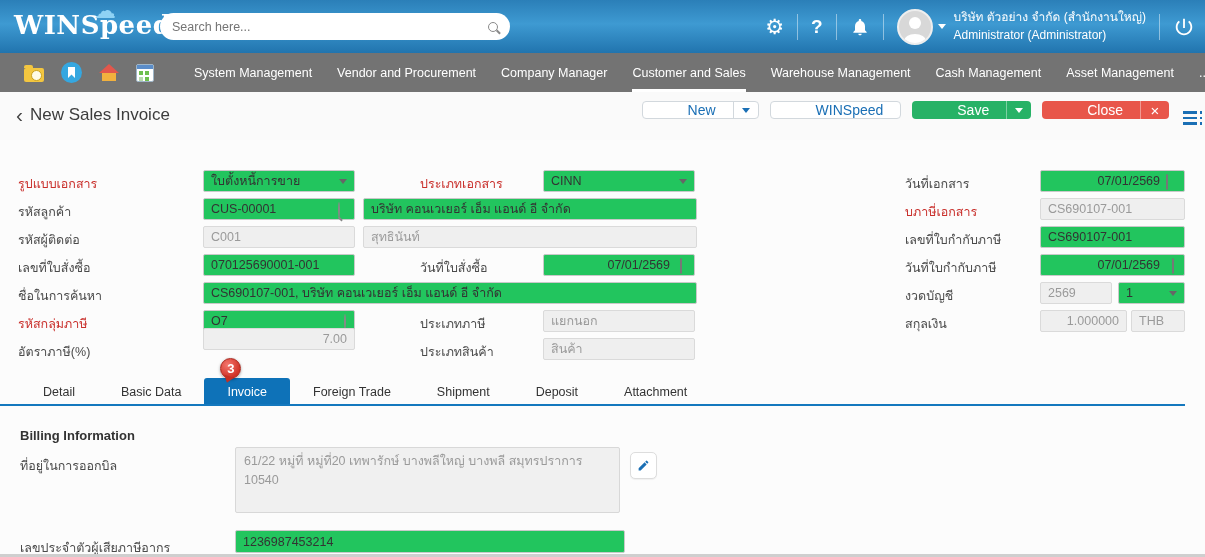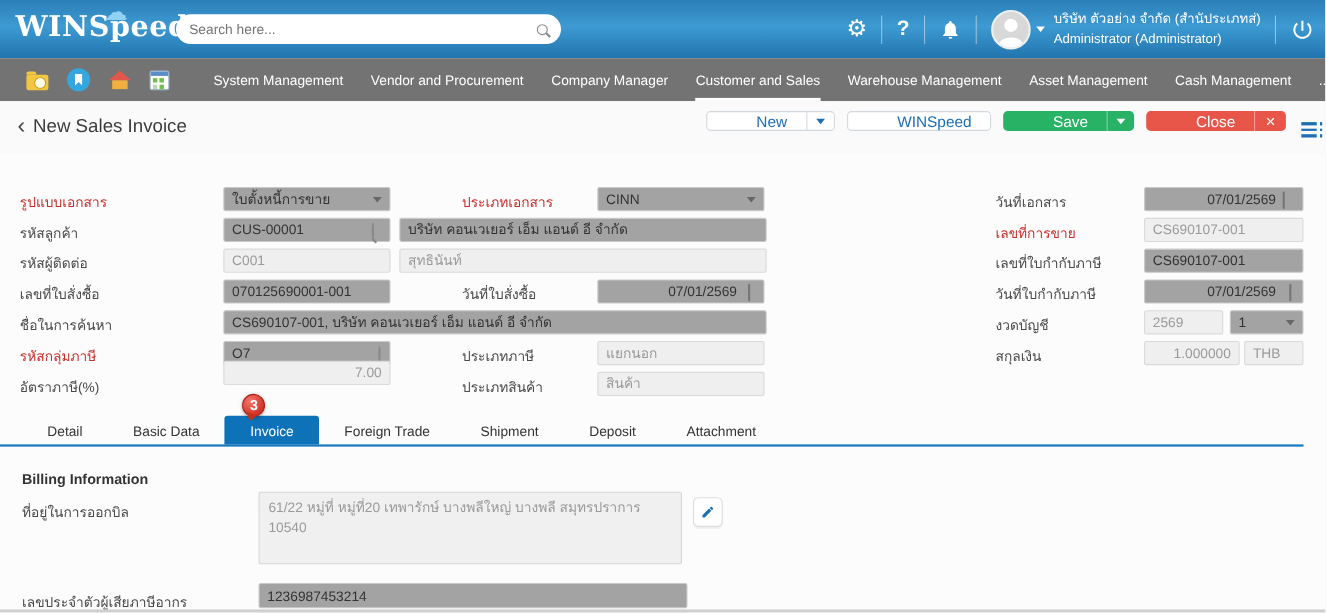--- a/index.html
+++ b/index.html
@@ -88,21 +88,21 @@
   .x-ic { color:#fff; font-size:15px; line-height:1; }
   .x-ic::before { content:"×"; }
   .menu-ic { position:absolute; right:8px; top:19px; display:flex; flex-direction:column; gap:3px; cursor:pointer; }
   .menu-ic i { display:block; width:14px; height:2.5px; background:#1a6fb5; position:relative; }
   .menu-ic i::after { content:''; position:absolute; right:-5px; top:0; width:2.5px; height:2.5px; background:#1a6fb5; }
 
   
   .content { position:absolute; top:140px; left:0; right:0; bottom:0; background:#fcfcfc; }
   .lbl { position:absolute; font-size:12.5px; color:#4a4a4a; white-space:nowrap; }
   .lbl.req { color:#c9302c; }
-  .inp { position:absolute; height:22px; border:1px solid #c9c9c9; background:#a3a3a3; border-radius:2px;
+  .inp { position:absolute; height:22px; border:1px solid #c9c9c9; background:#22c55e; border-radius:2px;
          font-size:12.5px; color:#333; padding:0 7px; font-family:inherit; outline:none; }
   .inp.dis { background:#efefef; color:#9a9a9a; border-color:#dadada; }
   .inp.ra { text-align:right; }
   .dd { display:flex; align-items:center; justify-content:space-between; cursor:pointer; }
   .has-icon { padding-right:24px; }
   .f-ic { position:absolute; cursor:pointer; }
   .cal { width:12px; height:12px; border:1px solid #777; border-radius:2px; position:relative; }
   .cal::before { content:''; position:absolute; top:2px; left:0; right:0; height:1px; background:#777; }
   .minimag { width:9px; height:9px; border:1.5px solid #888; border-radius:50%; position:relative; }
   .minimag::after { content:''; position:absolute; width:5px; height:1.5px; background:#888;
@@ -152,21 +152,21 @@
       <span class="hsep"></span>
       <span class="icon-btn">
         <svg width="20" height="20" viewBox="0 0 24 24">
             <path fill="#fff" d="M12 22c1.1 0 2-.9 2-2h-4c0 1.1.9 2 2 2zm6-6v-5c0-3.07-1.63-5.64-4.5-6.32V4c0-.83-.67-1.5-1.5-1.5s-1.5.67-1.5 1.5v.68C7.64 5.36 6 7.92 6 11v5l-2 2v1h16v-1l-2-2z"></path>
           </svg>
       </span>
       <span class="hsep"></span>
       <span class="avatar"></span>
       <span class="av-caret"></span>
       <div class="user-txt">
-        <div>บริษัท ตัวอย่าง จำกัด (สำนัประเภทส่)</div>
+        <div>บริษัท ตัวอย่าง จำกัด (สำนักงานใหญ่)</div>
         <div>Administrator (Administrator)</div>
       </div>
       <span class="hsep"></span>
       <span class="icon-btn">
         <svg width="22" height="22" viewBox="0 0 24 24">
             <path fill="#fff" d="M13 3h-2v10h2V3zm4.83 2.17l-1.42 1.42C17.99 7.86 19 9.81 19 12c0 3.87-3.13 7-7 7s-7-3.13-7-7c0-2.19 1.01-4.14 2.58-5.42L6.17 5.17C4.23 6.82 3 9.26 3 12c0 4.97 4.03 9 9 9s9-4.03 9-9c0-2.74-1.23-5.18-3.17-6.83z"></path>
           </svg>
       </span>
     </div>
   </div>
@@ -178,22 +178,22 @@
       <span class="ic-home"></span>
       <span class="ic-calapp"></span>
     </div>
     <span class="nav-div"></span>
     <div class="nav-items">
       <span class="nav-item">System Management</span>
       <span class="nav-item">Vendor and Procurement</span>
       <span class="nav-item">Company Manager</span>
       <span class="nav-item active">Customer and Sales</span>
       <span class="nav-item">Warehouse Management</span>
+      <span class="nav-item">Cash Management</span>
       <span class="nav-item">Asset Management</span>
-      <span class="nav-item">Cash Management</span>
       <span class="nav-item">...</span>
     </div>
   </div>
 
   <div class="trow">
     <div class="back-wrap">
       <span class="back-ch"></span>
       <span class="ptitle">New Sales Invoice</span>
     </div>
     <div class="btns">
@@ -241,21 +241,21 @@
     </div>
     <span class="lbl" style="left:905px; top:34px;">วันที่เอกสาร</span>
     <input class="inp ra has-icon" style="left: 1040px; top: 30px; width: 145px;" readonly="" value="07/01/2569">
     <span class="f-ic cal" style="left:1166px; top:35px;"></span>
 
     
     <span class="lbl" style="left:18px; top:62px;">รหัสลูกค้า</span>
     <input class="inp has-icon" style="left: 203px; top: 58px; width: 152px;" readonly="" value="CUS-00001">
     <span class="f-ic minimag" style="left:336px; top:63px;"></span>
     <input class="inp" style="left: 363px; top: 58px; width: 334px;" readonly="" value="บริษัท คอนเวเยอร์ เอ็ม แอนด์ อี จำกัด">
-    <span class="lbl req" style="left:905px; top:62px;">เลขที่การขาย</span>
+    <span class="lbl req" style="left:905px; top:62px;">บภาษี่เอกสาร</span>
     <input class="inp dis" style="left: 1040px; top: 58px; width: 145px;" readonly="" value="CS690107-001">
 
     
     <span class="lbl" style="left:18px; top:90px;">รหัสผู้ติดต่อ</span>
     <input class="inp dis" style="left: 203px; top: 86px; width: 152px;" readonly="" value="C001">
     <input class="inp dis" style="left: 363px; top: 86px; width: 334px;" readonly="" value="สุทธินันท์">
     <span class="lbl" style="left:905px; top:90px;">เลขที่ใบกำกับภาษี</span>
     <input class="inp" style="left: 1040px; top: 86px; width: 145px;" readonly="" value="CS690107-001">
 
     

